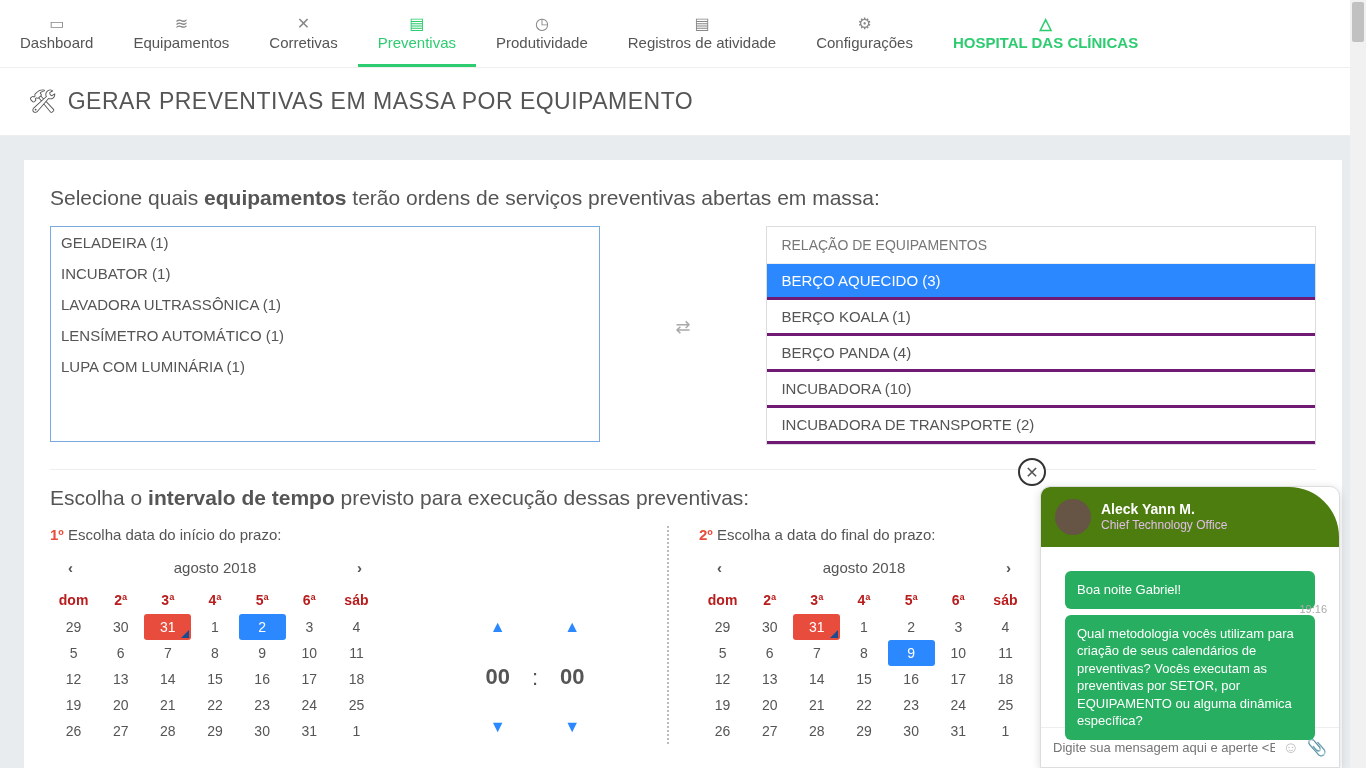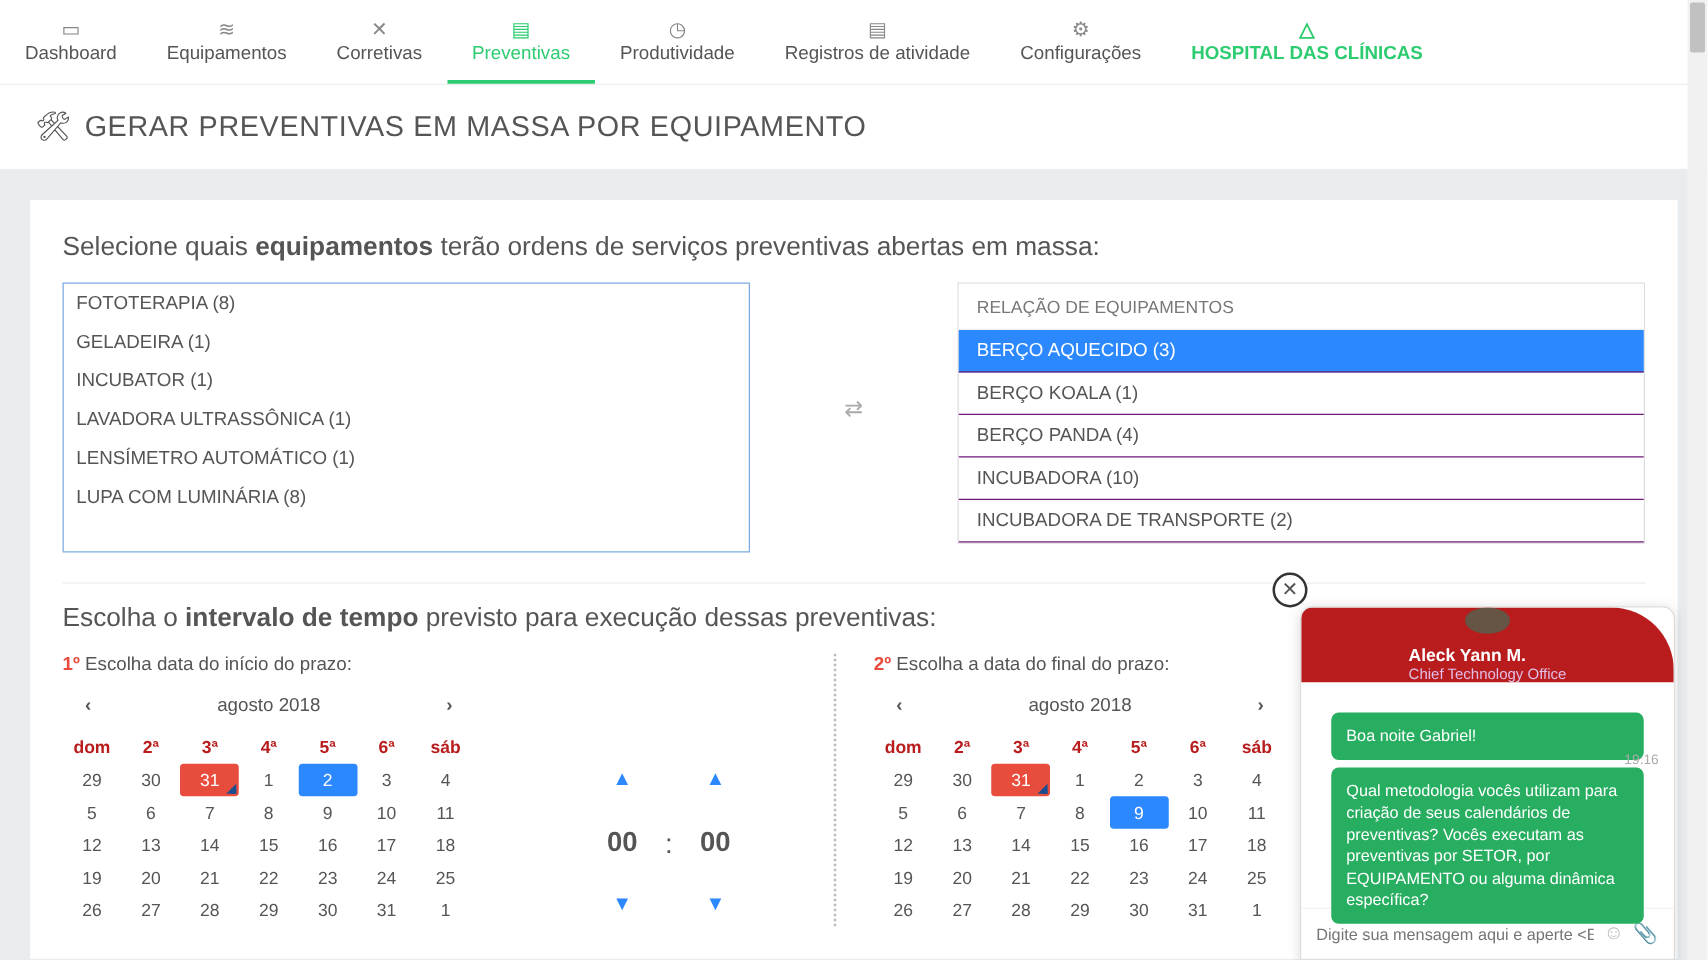--- a/index.html
+++ b/index.html
@@ -22,21 +22,21 @@
 .content-wrap { background:#e9ecef; padding:24px; height:660px; }
 .card { background:#fff; padding:26px; }
 .instr { font-size:21px; color:#555; margin-bottom:16px; font-weight:400; }
 .instr strong { font-weight:700; }
 .split { display:flex; gap:0; align-items:flex-start; }
 .listbox { border:1px solid #7aa9e0; width:560px; height:216px; overflow-y:scroll; }
 .list-item { padding:7px 10px; font-size:15px; cursor:pointer; }
 .swap { width:170px; text-align:center; padding-top:90px; color:#aaa; font-size:18px; }
 .rightbox { border:1px solid #ddd; width:560px; }
 .right-head { padding:10px 14px; font-size:14px; color:#777; background:#fff; border-bottom:1px solid #eee; }
-.right-item { padding:8px 14px; font-size:15px; border-bottom:1px solid #701a75; cursor:pointer; }
+.right-item { padding:8px 14px; font-size:15px; border-bottom:3px solid #701a75; cursor:pointer; }
 .right-item.selected { background:#2b88ff; color:#fff; }
 hr.sep-line { border:none; border-top:1px solid #eee; margin:24px 0 16px 0; }
 .cal-split { display:flex; gap:0; }
 .cal-col { flex:1; }
 .cal-col.divider { border-left:2px dotted #bbb; padding-left:30px; }
 .step-label { font-size:15px; color:#555; margin-bottom:6px; }
 .step-label .red { color:#e74c3c; font-weight:700; }
 .cal-wrap { display:flex; gap:30px; }
 .calendar { width:330px; }
 .cal-head { display:flex; justify-content:space-between; align-items:center; padding:6px 10px; font-size:15px; color:#555; }
@@ -47,21 +47,21 @@
 .cal-grid .day.red { background:#e74c3c; color:#fff; border-radius:3px; position:relative; }
 .cal-grid .day.red::after { content:""; position:absolute; right:2px; bottom:2px; border:4px solid transparent; border-right-color:#1a4d8f; border-bottom-color:#1a4d8f; }
 .cal-grid .day.blue { background:#2b88ff; color:#fff; border-radius:3px; }
 .time { width:250px; display:flex; align-items:center; justify-content:center; gap:50px; margin-top:60px; font-size:22px; color:#555; position:relative; }
 .time-col { text-align:center; }
 .time-col .chev { color:#2b88ff; cursor:pointer; font-size:16px; display:block; }
 .time-col .val { margin:28px 0; display:block;font-weight:bold; }
 .time .colon { position:absolute; left:50%; top:56px; transform:translateX(-50%); }
 .chat { position:absolute; right:26px; bottom:0; width:300px; border:1px solid #ddd; border-radius:10px 10px 0 0; background:#fff; box-shadow:0 2px 10px rgba(0,0,0,0.15); overflow:hidden; }
 .chat-close { position:absolute; right:320px; bottom:282px; width:28px; height:28px; border:2px solid #333; border-radius:50%; display:flex; align-items:center; justify-content:center; cursor:pointer; font-size:16px; background:#fff; }
-.chat-head { background:#b91c1c; height:60px; display:flex; align-items:center; padding:0 14px; gap:10px; border-radius:8px 50px 0 0;flex-direction:column; }
+.chat-head { background:#4d7c0f; height:60px; display:flex; align-items:center; padding:0 14px; gap:10px; border-radius:8px 50px 0 0; }
 .avatar { width:36px; height:36px; border-radius:50%; background:#654 center/cover; }
 .chat-name { color:#fff; font-size:14px; font-weight:600; line-height:1.1; }
 .chat-role { color:#e1bee7; font-size:12px; }
 .chat-body { padding:24px; height:180px; background:#fff; position:relative; }
 .bubble { background:#27ae60; color:#fff; padding:10px 12px; border-radius:6px; font-size:13px; line-height:1.35; margin-bottom:6px; }
 .chat-time { position:absolute; right:12px; top:56px; font-size:11px; color:#aaa; }
 .chat-input { border-top:1px solid #eee; padding:10px 12px; display:flex; align-items:center; gap:8px; }
 .chat-input input { border:none; outline:none; flex:1; font-size:13px; color:#888; }
 .chat-input .ic { color:#bbb; cursor:pointer; font-size:16px; }
 </style>
@@ -112,26 +112,25 @@
   </div>
 
   <div class="content-wrap">
     <div class="card">
       <div class="instr">
         <span>Selecione quais </span><strong>equipamentos</strong><span> terão ordens de serviços preventivas abertas em massa:</span>
       </div>
 
       <div class="split">
         <div class="listbox" id="leftlist">
-            <div class="list-item">FOTOTERAPIA (8)</div>
             <div class="list-item">GELADEIRA (1)</div>
             <div class="list-item">INCUBATOR (1)</div>
             <div class="list-item">LAVADORA ULTRASSÔNICA (1)</div>
             <div class="list-item">LENSÍMETRO AUTOMÁTICO (1)</div>
-            <div class="list-item">LUPA COM LUMINÁRIA (8)</div>
+            <div class="list-item">LUPA COM LUMINÁRIA (1)</div>
           </div>
         <div class="swap">⇄</div>
         <div class="rightbox">
           <div class="right-head">RELAÇÃO DE EQUIPAMENTOS</div>
           <div id="rightlist">
               <div class="right-item selected">BERÇO AQUECIDO (3)</div>
               <div class="right-item">BERÇO KOALA (1)</div>
               <div class="right-item">BERÇO PANDA (4)</div>
               <div class="right-item">INCUBADORA (10)</div>
               <div class="right-item">INCUBADORA DE TRANSPORTE (2)</div>

